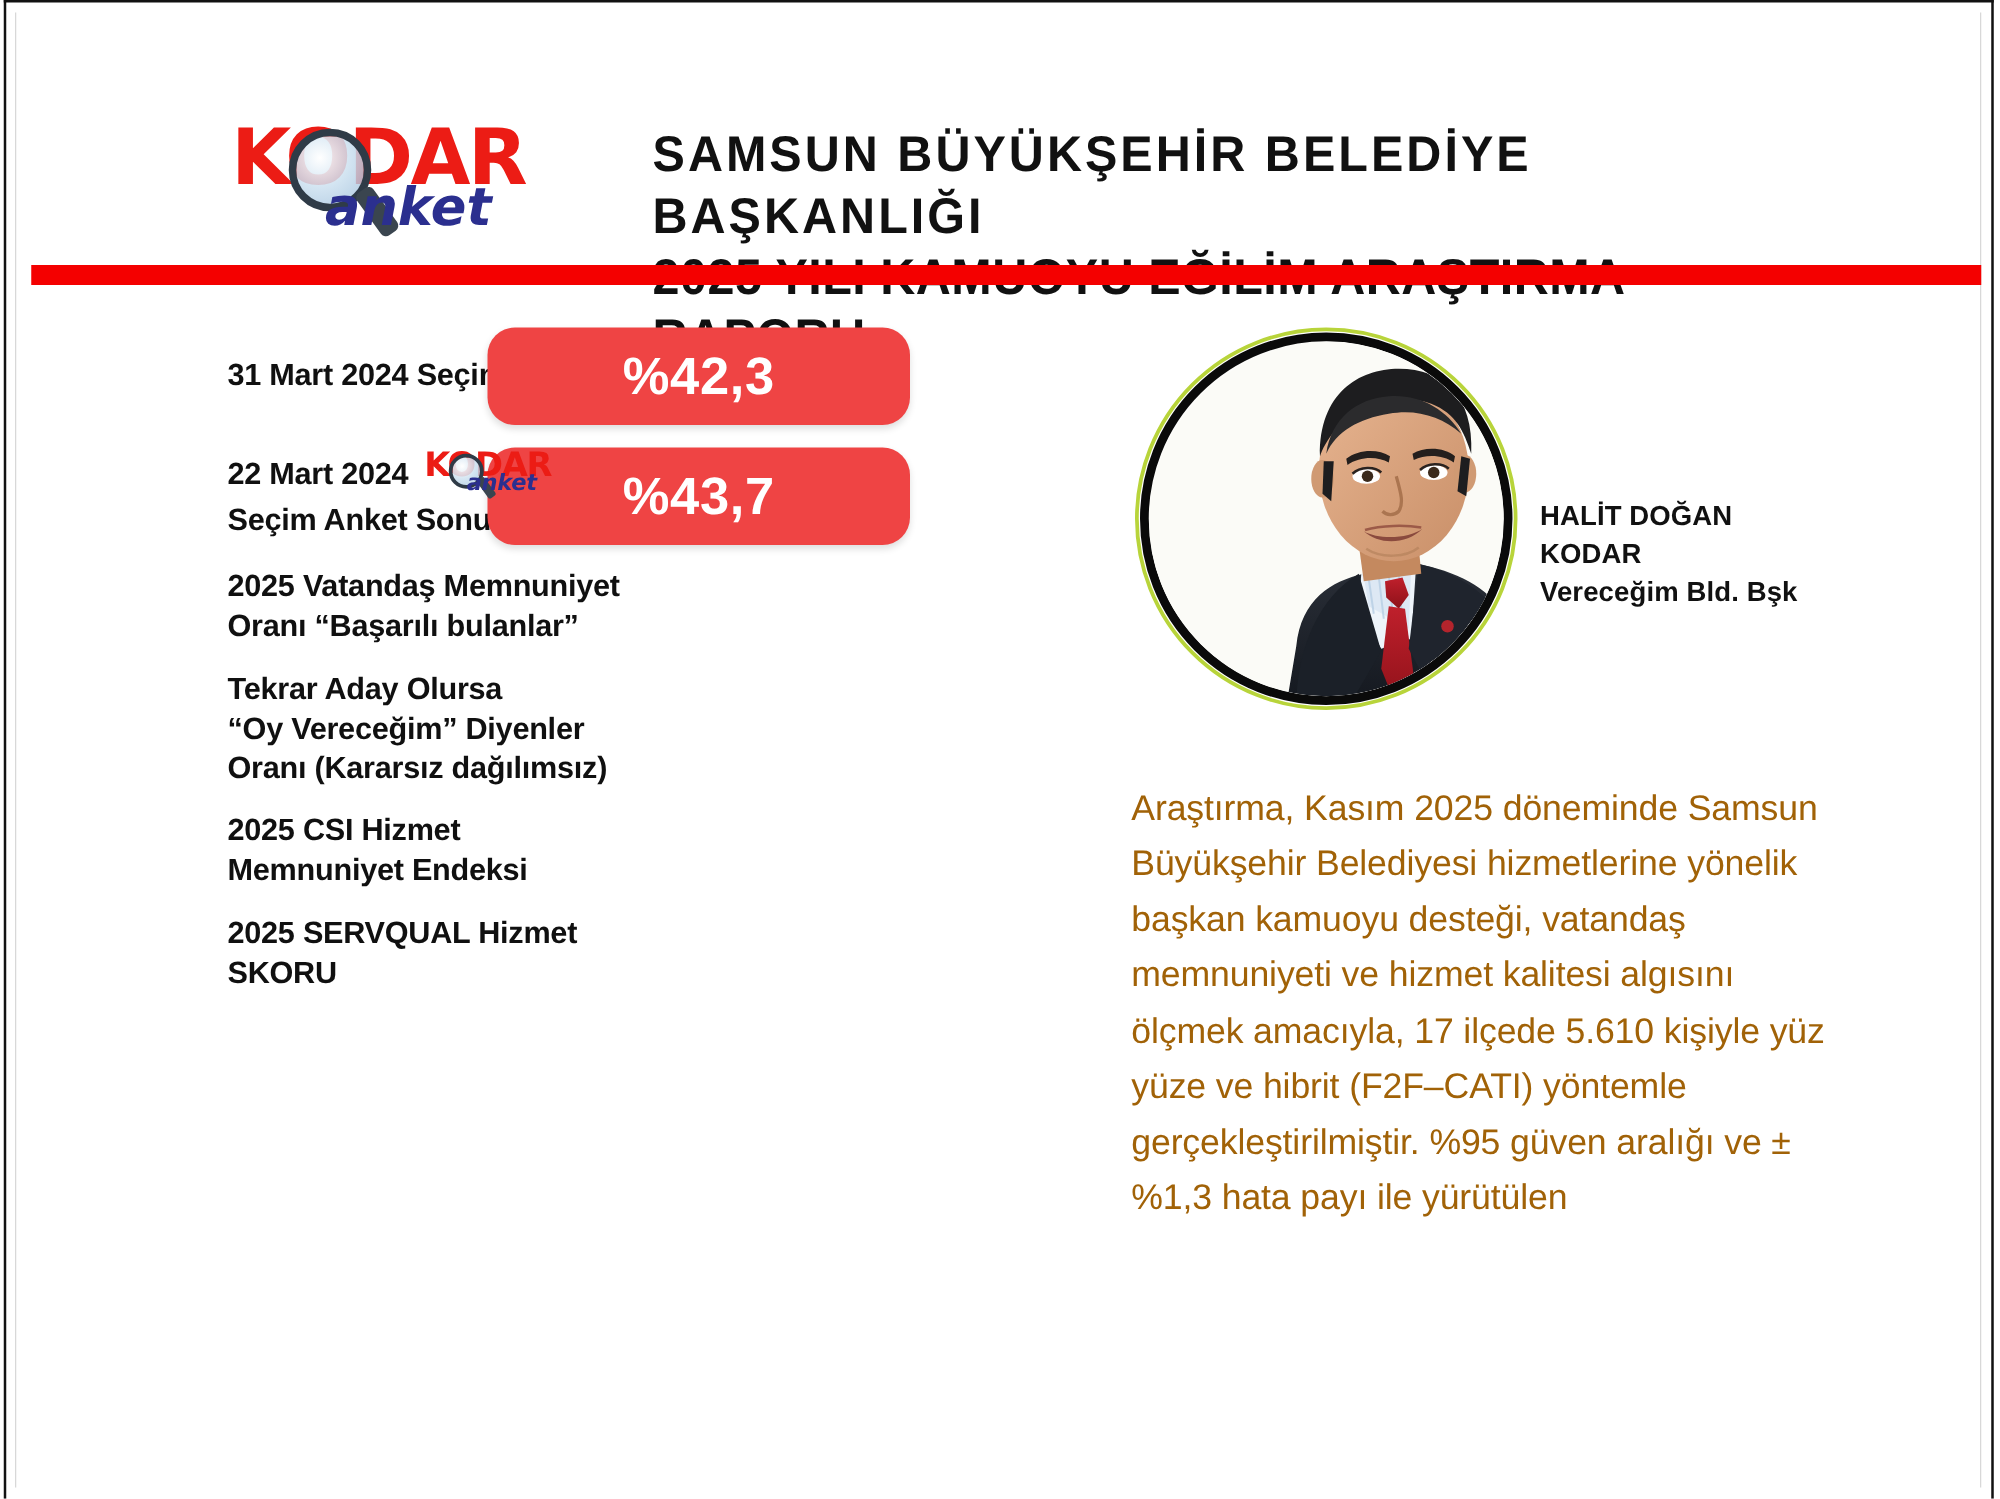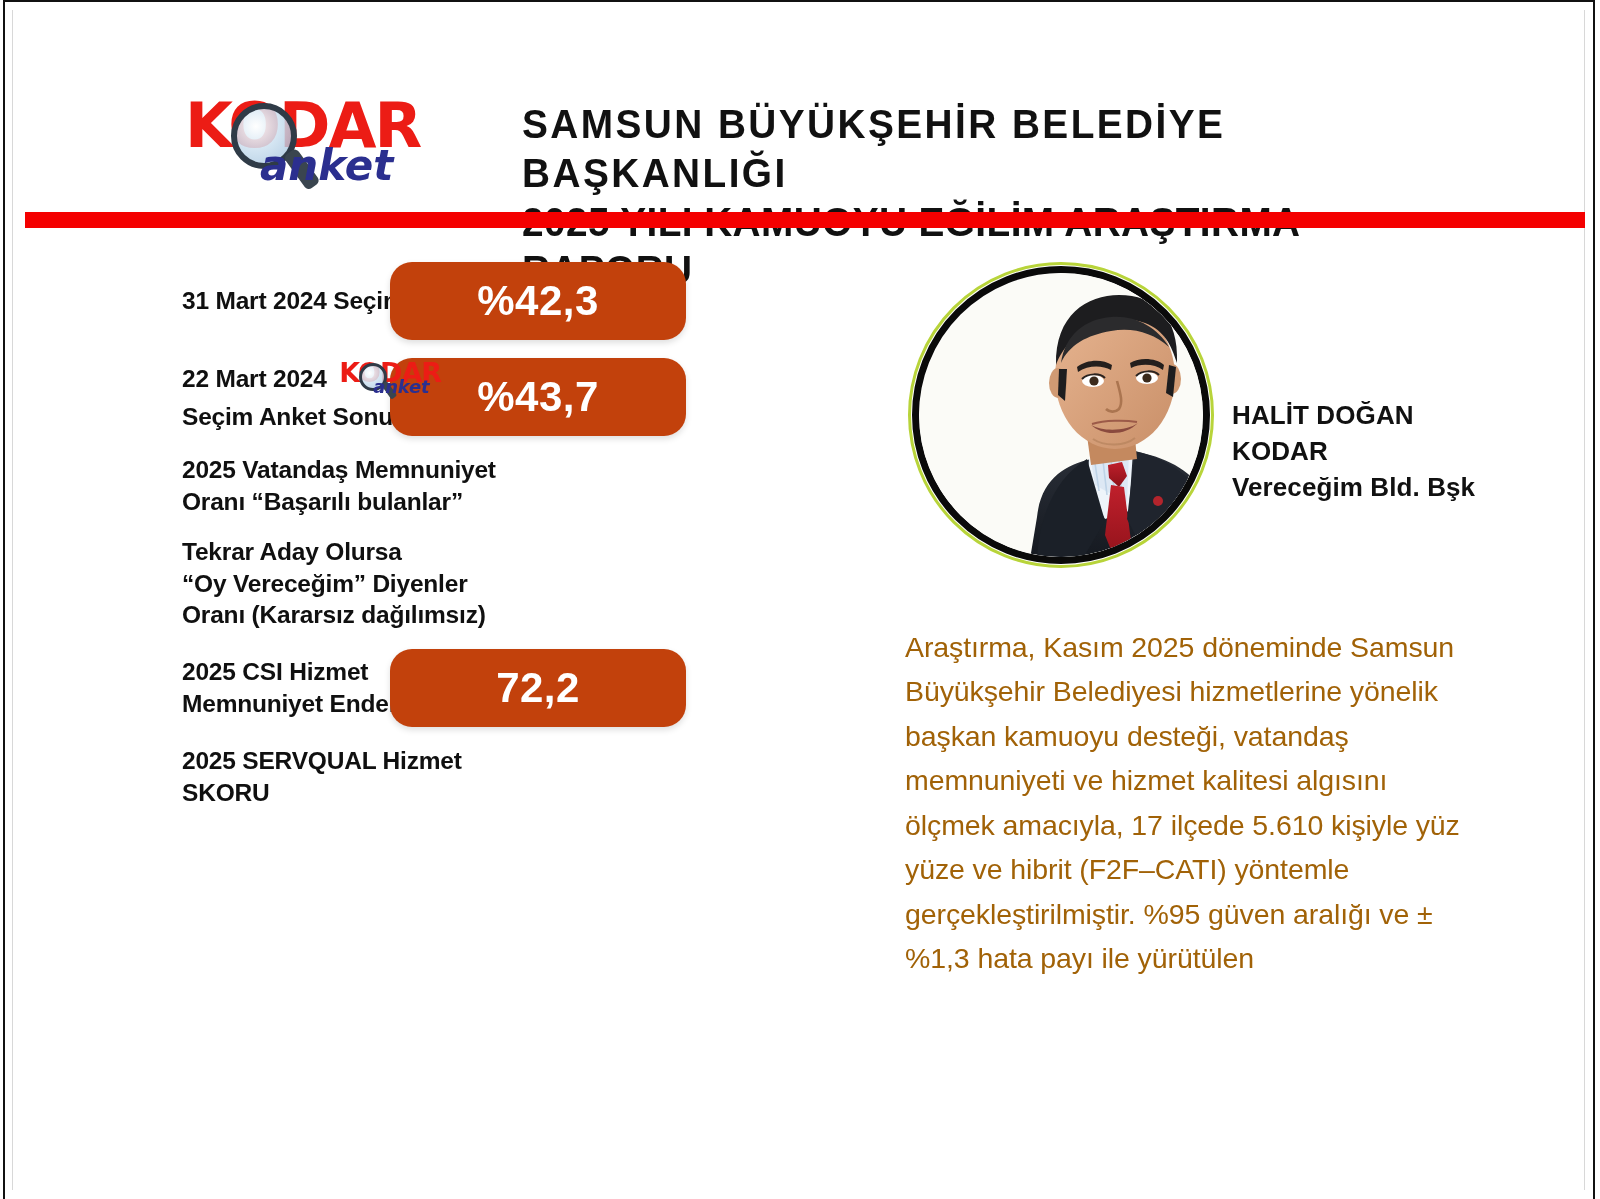--- a/index.html
+++ b/index.html
@@ -144,24 +144,24 @@
     position:absolute; left:20px; top:2px; width:28px; height:28px;
     border-radius:50%; border:3px solid #2f3b47;
     background: radial-gradient(circle at 35% 32%, rgba(255,255,255,0.95) 0%, rgba(205,225,240,0.85) 50%, rgba(150,185,215,0.7) 100%);
   }
   .mini-logo .mh {
     position:absolute; left:42px; top:24px; width:7px; height:18px;
     background:#3a454f; border-radius:2px; transform:rotate(-36deg); transform-origin: top left;
   }
 
   .pill {
-    width: 296px;
+    width: 338px;
     height: 78px;
     border-radius: 22px;
-    background: #c2410c;
+    background: #ef4444;
     color: #ffffff;
     display: flex;
     align-items: center;
     justify-content: center;
     font-family: "Liberation Sans", sans-serif;
     font-weight: bold;
     font-size: 42px;
     letter-spacing: 0.5px;
     box-shadow: 0 3px 6px rgba(0,0,0,0.13);
   }
@@ -189,21 +189,21 @@
     border-radius: 50%;
     overflow: hidden;
   }
   .portrait svg { display: block; }
 
   .name-block {
     position: absolute;
     left: 1232px; top: 398px;
     font-family: "Liberation Sans", sans-serif;
     font-weight: bold;
-    font-size: 26px;
+    font-size: 22px;
     color: #111111;
     line-height: 1.38;
     letter-spacing: 0.1px;
   }
   .name-block span { display: block; white-space: nowrap; }
 
   .paragraph {
     position: absolute;
     left: 905px; top: 625px;
     width: 570px;
@@ -274,21 +274,20 @@
         <span class="line">“Oy Vereceğim” Diyenler</span>
         <span class="line">Oranı (Kararsız dağılımsız)</span>
       </div>
     </div>
 
     <div class="row">
       <div class="row-label">
         <span class="line">2025 CSI Hizmet</span>
         <span class="line">Memnuniyet Endeksi</span>
       </div>
-      <div class="pill">72,2</div>
     </div>
 
     <div class="row">
       <div class="row-label">
         <span class="line">2025 SERVQUAL Hizmet</span>
         <span class="line">SKORU</span>
       </div>
     </div>
 
   </div>

